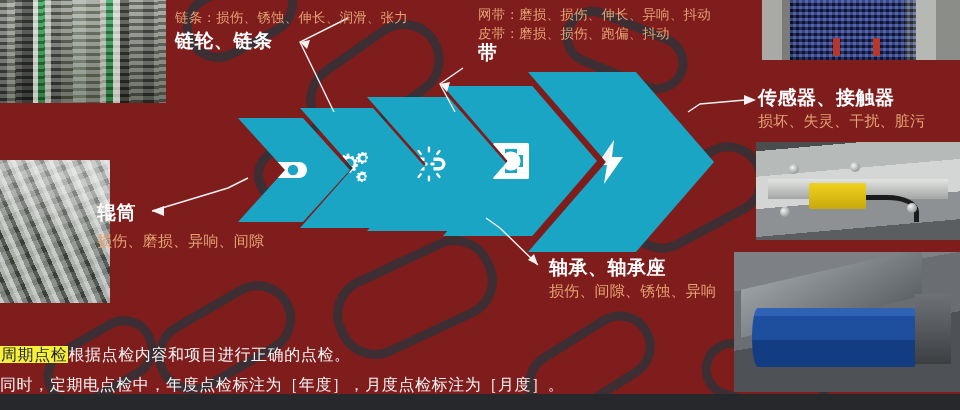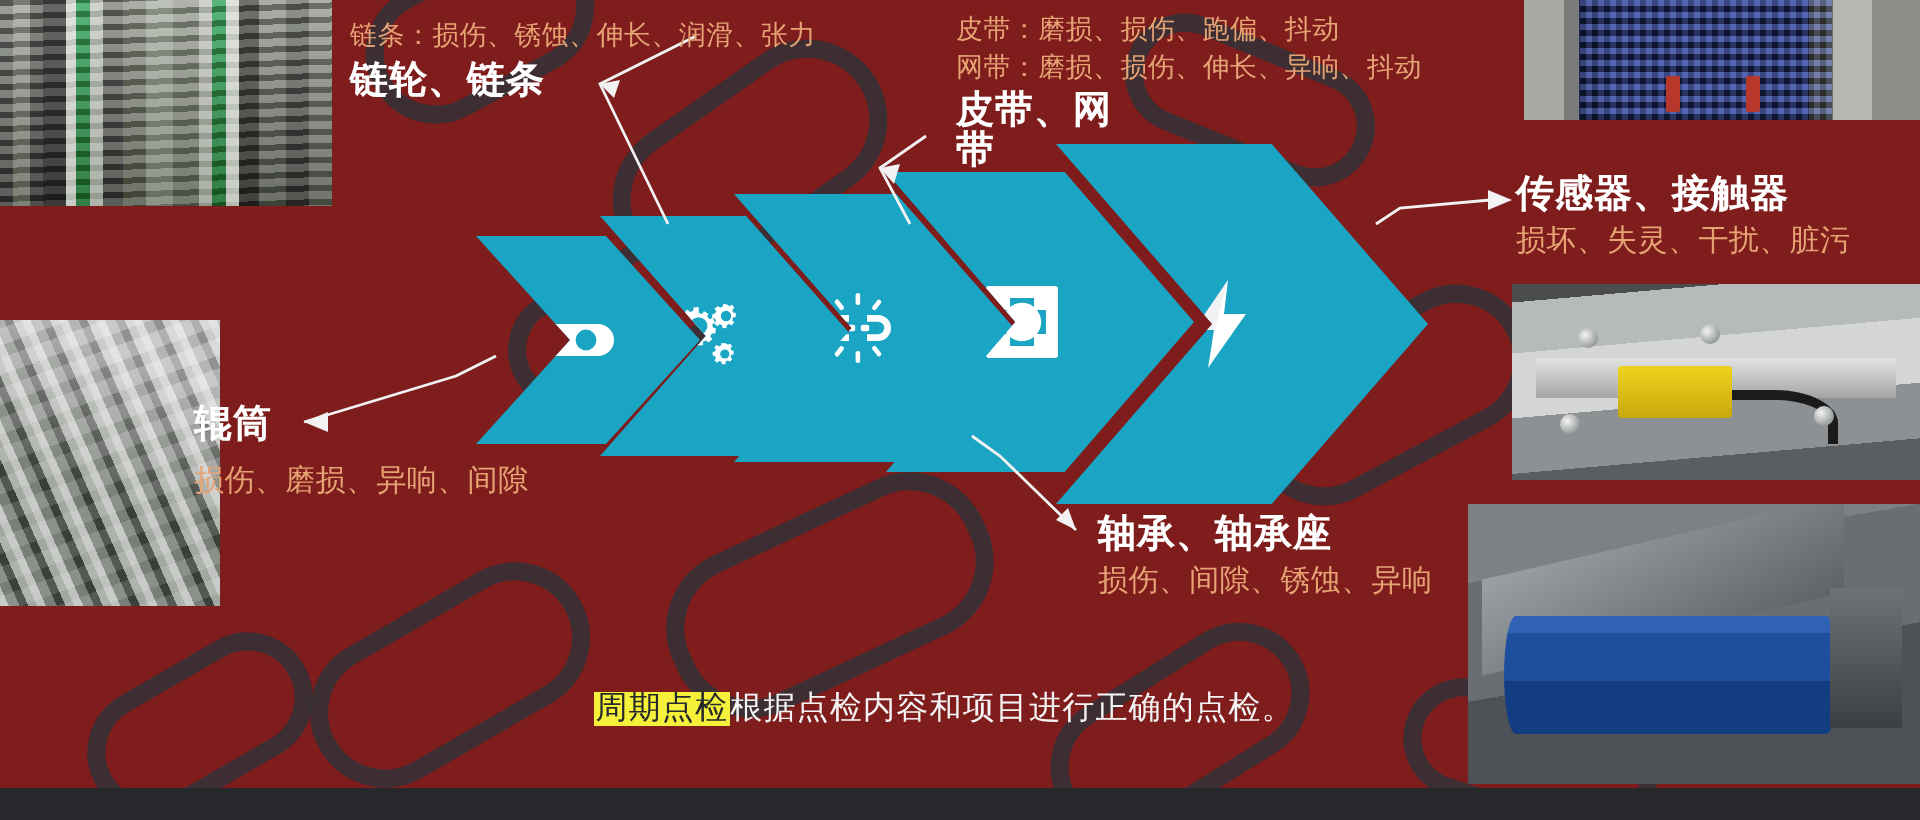--- a/index.html
+++ b/index.html
@@ -138,21 +138,21 @@
   .lbl .title {
     color: #ffffff; font-weight: bold; font-size: 19px; line-height: 20px;
     letter-spacing: .5px;
   }
   .lbl .sub {
     color: #e5a374; font-size: 15px; line-height: 19px; letter-spacing: .2px;
   }
   .lbl .sub.top { color: #e5a374; font-size: 13.5px; }
 
   
-  .caption { position: absolute; left: 0; right: 16px; text-align: center; }
+  .caption { position: absolute; left: 0; right: 16px; text-align: left; }
   .cap-line { color: #f4f4f4; font-size: 16px; line-height: 30px; letter-spacing: .6px; }
   .hl { background: #f5f13a; color: #27282c; padding: 0 1px; }
 </style>
 </head>
 <body>
 
 <div id="stage">
 
   <div class="wm" style="left:180px;  top:-20px;  width:120px; height:70px;  transform:rotate(-28deg);"></div>
   <div class="wm" style="left:300px;  top:40px;   width:150px; height:80px;  transform:rotate(-35deg);"></div>
@@ -285,38 +285,38 @@
     <polyline points="538,265 500,228 486,218"></polyline>
     <polygon points="538,265 528,260 534,254"></polygon>
   </svg>
 
   <div class="lbl" style="left:175px; top:8px;">
     <div class="sub top">链条：损伤、锈蚀、伸长、润滑、张力</div>
     <div class="title" style="margin-top:4px;">链轮、链条</div>
   </div>
 
   <div class="lbl" style="left:478px; top:5px;">
+    <div class="sub top">网带：磨损、损伤、伸长、异响、抖动</div>
     <div class="sub top">皮带：磨损、损伤、跑偏、抖动</div>
-    <div class="sub top">网带：磨损、损伤、伸长、异响、抖动</div>
-    <div class="title" style="margin-top:3px;">皮带、网</div>
     <div class="title">带</div>
   </div>
 
   <div class="lbl" style="left:758px; top:88px;">
     <div class="title">传感器、接触器</div>
     <div class="sub" style="margin-top:3px;">损坏、失灵、干扰、脏污</div>
   </div>
 
   <div class="lbl" style="left:97px; top:203px;">
     <div class="title">辊筒</div>
     <div class="sub" style="margin-top:8px;">损伤、磨损、异响、间隙</div>
   </div>
 
   <div class="lbl" style="left:549px; top:258px;">
     <div class="title">轴承、轴承座</div>
     <div class="sub" style="margin-top:3px;">损伤、间隙、锈蚀、异响</div>
   </div>
 
   <div class="caption" style="top:340px;">
     <div class="cap-line"><span class="hl">周期点检</span><span>根据点检内容和项目进行正确的点检。</span></div>
+    <div class="cap-line">同时，定期电点检中，年度点检标注为［年度］，月度点检标注为［月度］。</div>
   </div>
 
 </div>
 
 </body></html>

